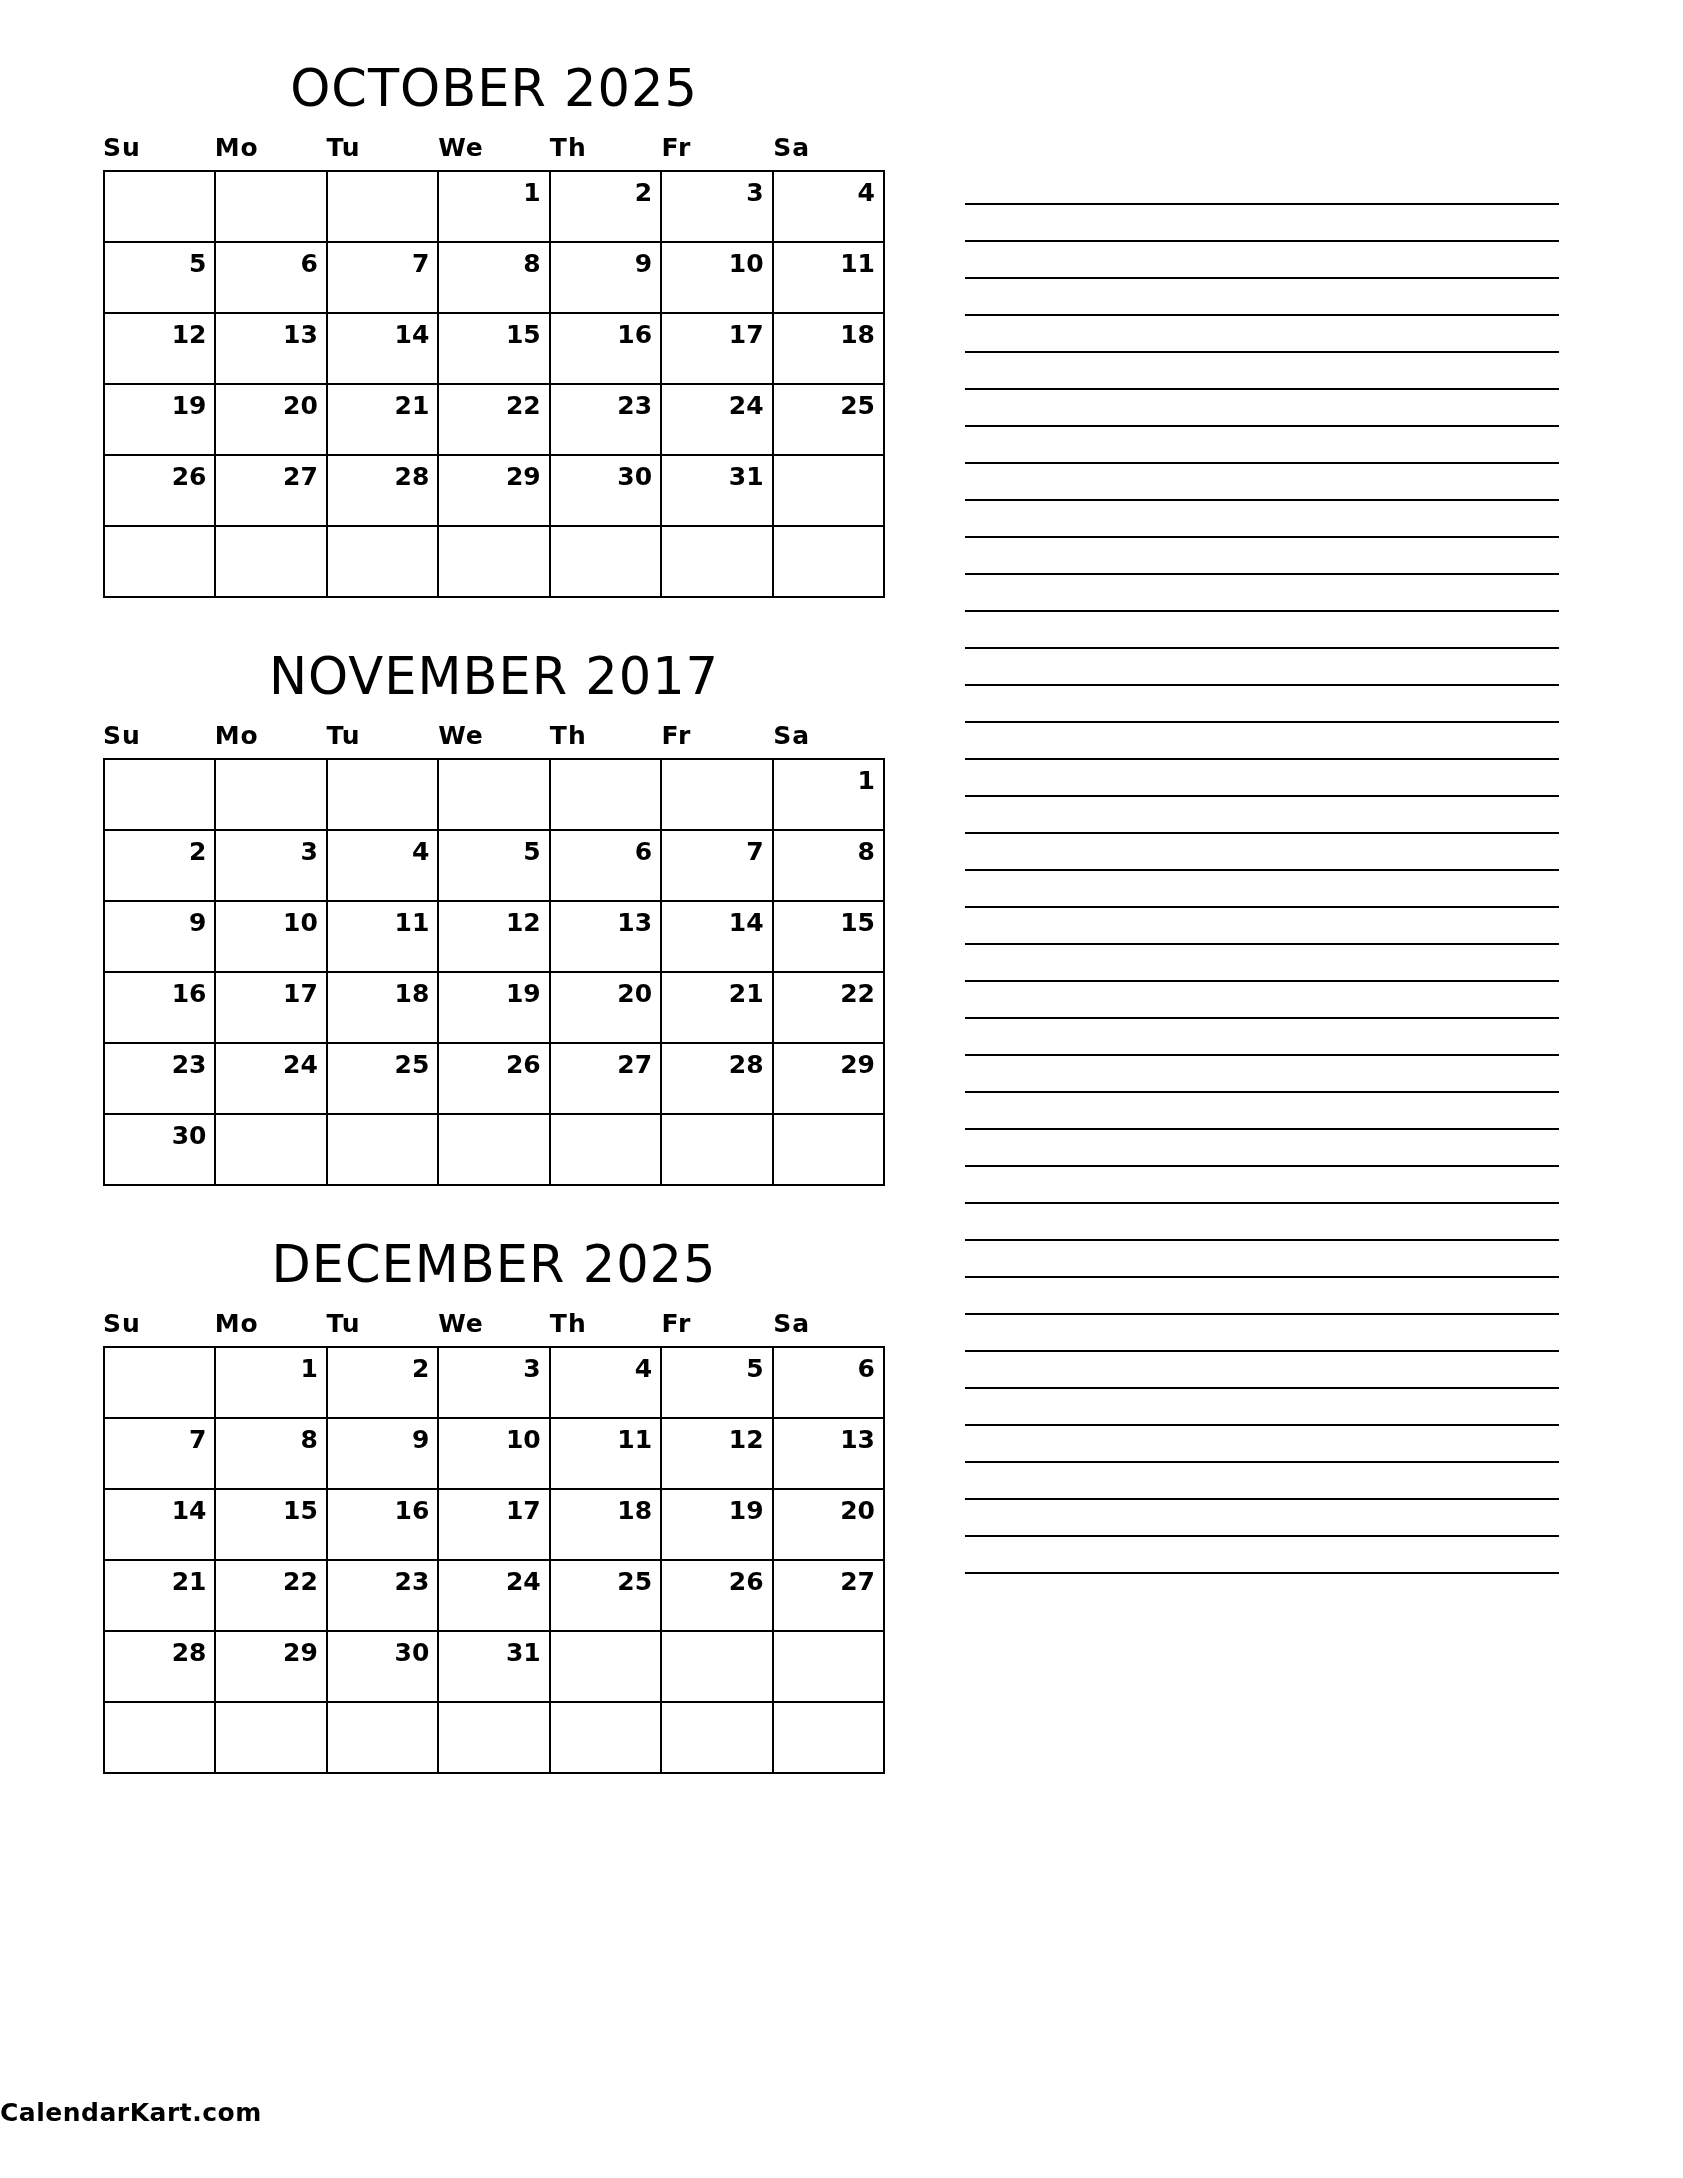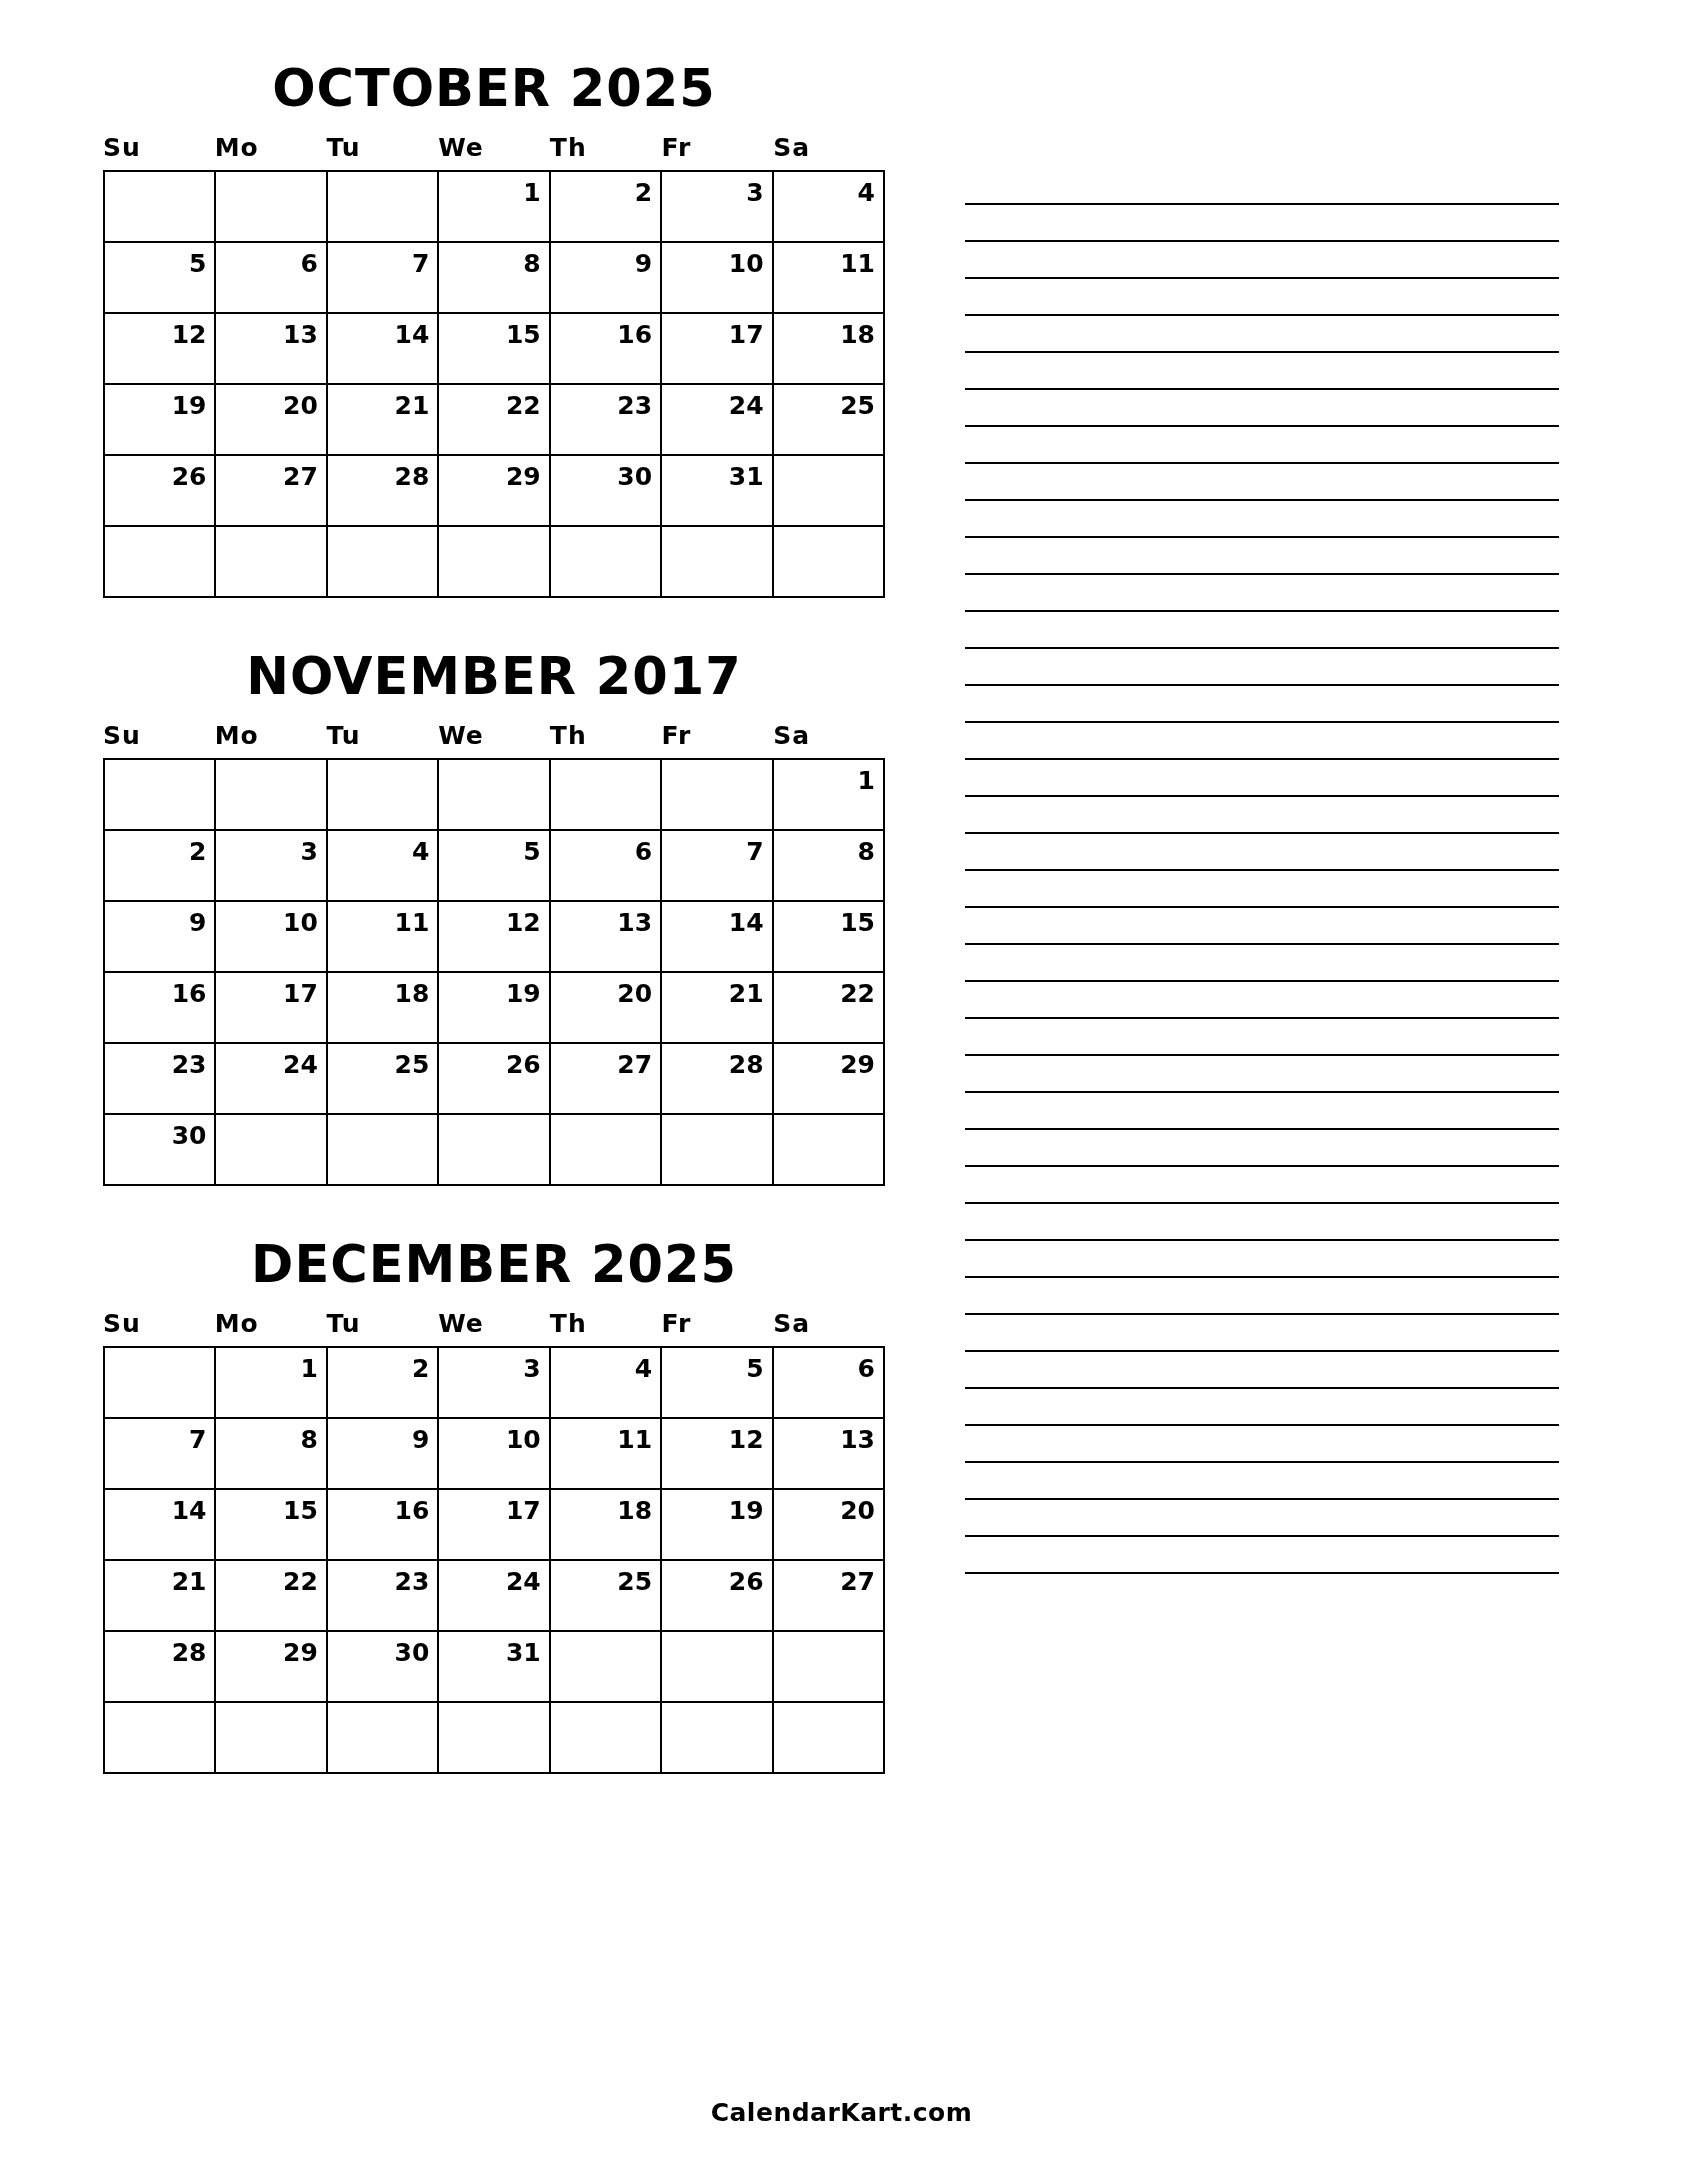--- a/index.html
+++ b/index.html
@@ -27,21 +27,21 @@
     position: absolute;
     left: 103px;
     top: 61px;
     width: 782px;
   }
   .month-block {
     margin-bottom: 51px;
   }
   .month-title {
     font-size: 51px;
-    font-weight: 700;
+    font-weight: 400;
     letter-spacing: 1px;
     text-align: center;
     margin: 0 0 16px 0;
     line-height: 1.1;
   }
   .dow-row {
     display: grid;
     grid-template-columns: repeat(7, 1fr);
     margin-bottom: 8px;
   }
@@ -84,21 +84,20 @@
     background: #000;
     margin-bottom: 35px;
   }
 
   
   .footer {
     position: absolute;
     left: 0;
     right: 0;
     bottom: 51px;
-    text-align: center;
     font-size: 25px;
     font-weight: 700;
     letter-spacing: 0.5px;
   }
 </style>
 </head>
 <body>
 
 <div class="page">
 

